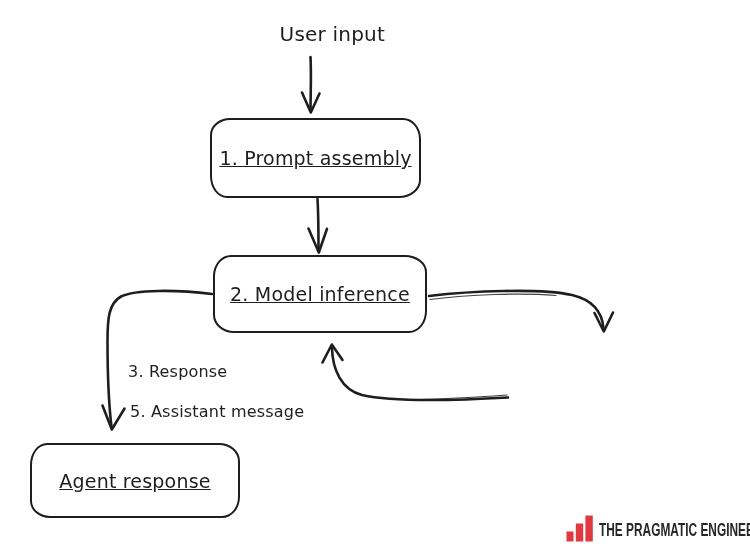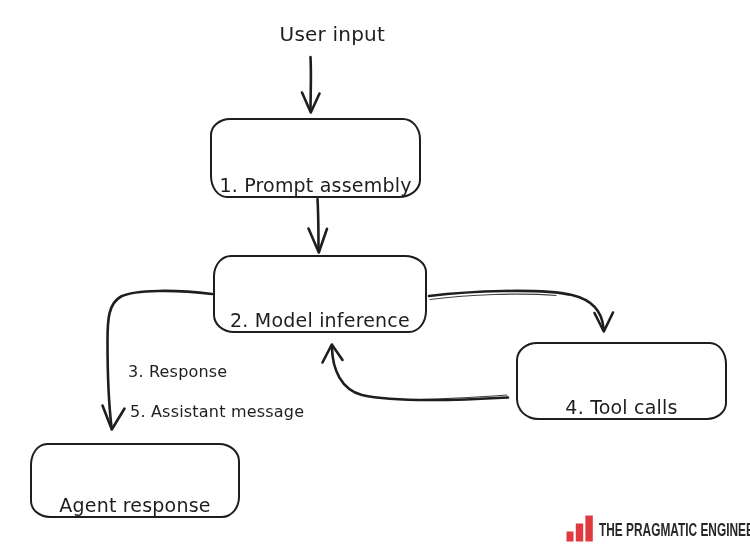--- a/index.html
+++ b/index.html
@@ -14,22 +14,22 @@
   .canvas{position:absolute;inset:0;width:750px;height:556px;}
 
   svg.edges{position:absolute;left:0;top:0;width:750px;height:556px;}
   svg.edges path{fill:none;stroke:var(--ink);stroke-width:2.6;stroke-linecap:round;stroke-linejoin:round;}
   svg.edges path.ghost{stroke-width:1.2;opacity:.85;}
 
   .node-box{
     position:absolute;
     border:2.6px solid var(--ink);
     background:var(--bg);
-    display:flex;align-items:flex-end;justify-content:center;
-    font-size:19px;letter-spacing:.2px;
+    display:flex;align-items:center;justify-content:center;
+    font-size:19px;letter-spacing:.2px;text-decoration:underline;
   }
   .r1{border-radius:20px 18px 22px 17px / 17px 21px 18px 22px;}
   .r2{border-radius:18px 22px 18px 21px / 21px 17px 22px 18px;}
   .r3{border-radius:21px 17px 20px 22px / 18px 22px 17px 21px;}
   .r4{border-radius:17px 21px 18px 20px / 22px 18px 21px 17px;}
 
   .free-label{position:absolute;font-size:20px;letter-spacing:.2px;white-space:nowrap;}
   .free-label.centered{text-align:right;}
   .edge-label{position:absolute;font-size:16px;letter-spacing:.2px;white-space:nowrap;}
 
@@ -83,23 +83,20 @@
   <div class="free-label centered" style="left:235px;top:22px;width:150px;">User input</div>
 
   <div class="node-box r1" style="left:210px;top:118px;width:211px;height:80px;">
     <span>1. Prompt assembly</span>
   </div>
 
   <div class="node-box r2" style="left:213px;top:255px;width:214px;height:78px;">
     <span>2. Model inference</span>
   </div>
 
-  <div class="node-box r3" style="left:516px;top:342px;width:211px;height:78px;">
-    <span>4. Tool calls</span>
-  </div>
 
   <div class="node-box r4" style="left:30px;top:443px;width:210px;height:75px;">
     <span>Agent response</span>
   </div>
 
   <div class="edge-label" style="left:128px;top:362px;">3. Response</div>
 
   <div class="edge-label" style="left:130px;top:402px;">5. Assistant message</div>
 
   <div class="logo">

